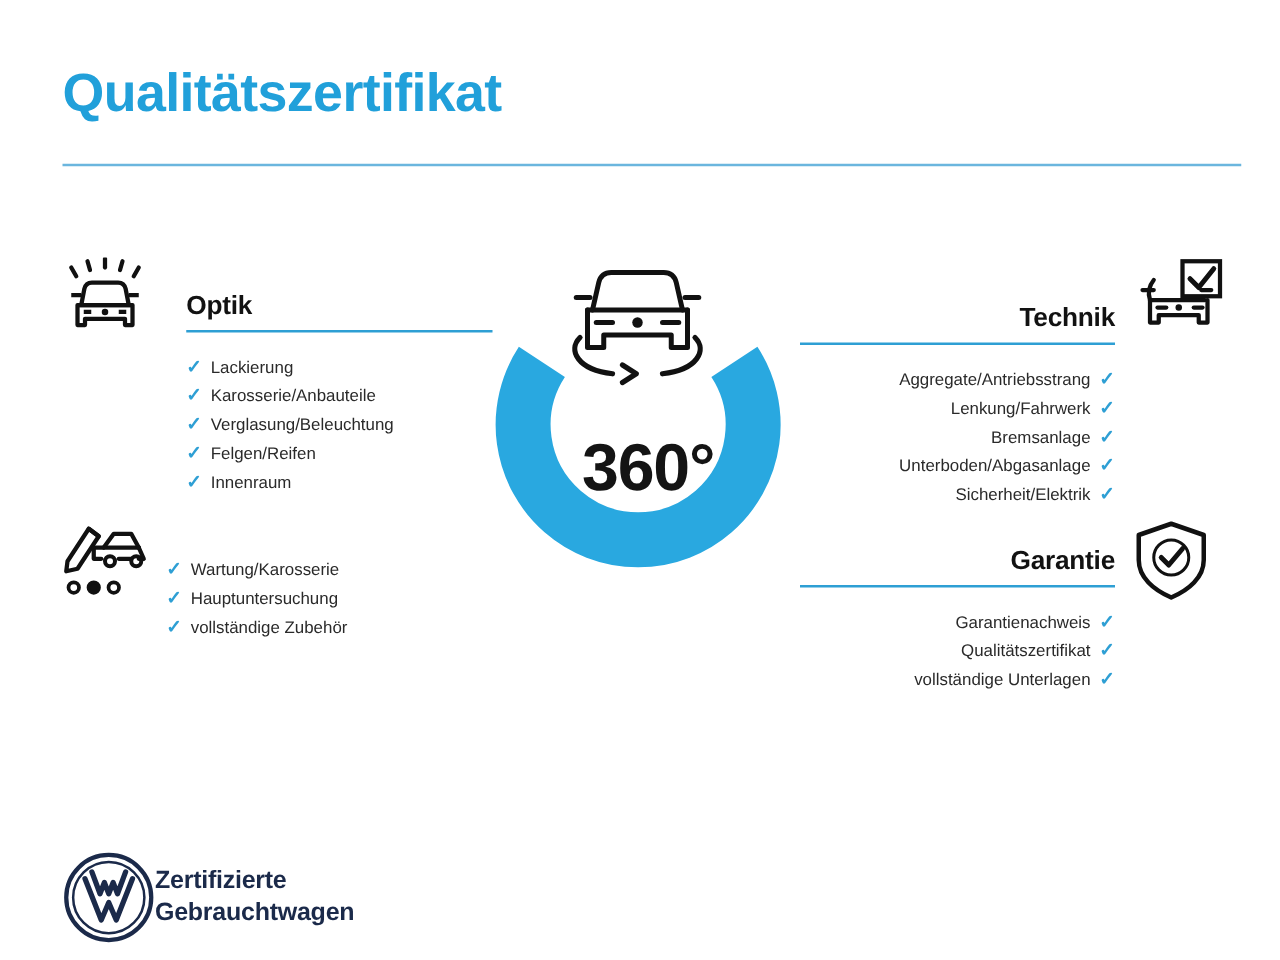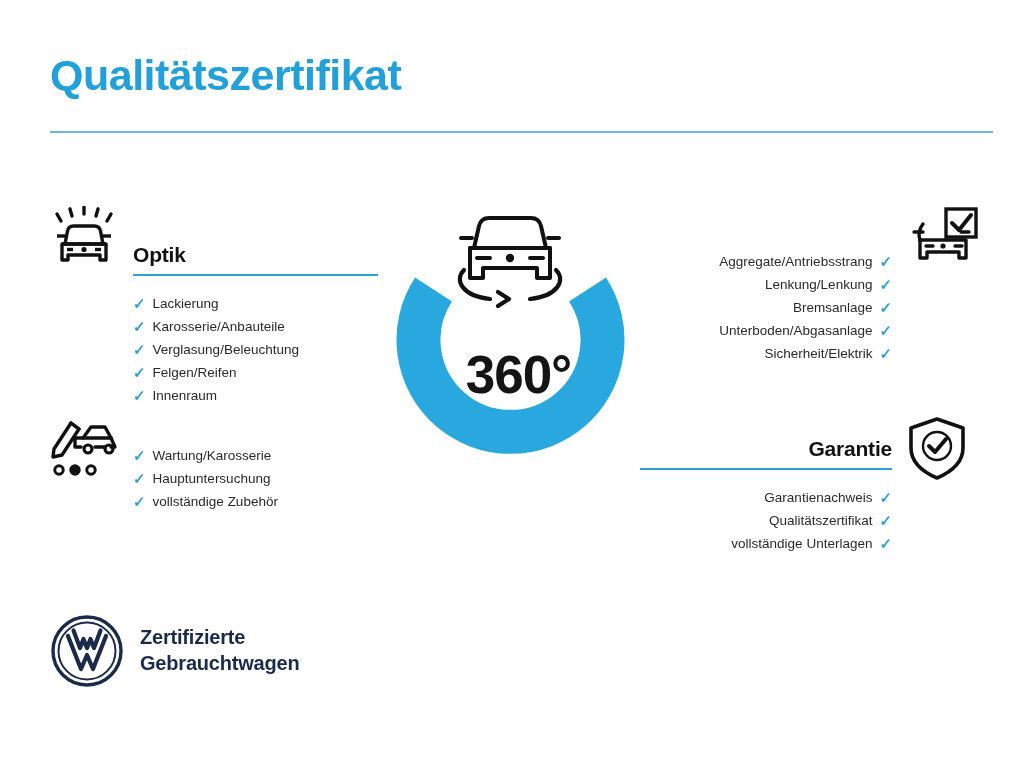--- a/index.html
+++ b/index.html
@@ -95,21 +95,21 @@
   .sec-left .section-title { left: 0; }
   .sec-left .section-rule { left: 0; right: 0; }
   .sec-left .item { justify-content: flex-start; }
 
   
   .sec-right { right: 132px; width: 252px; }
   .sec-right .section-title { right: 0; }
   .sec-right .section-rule { left: 0; right: 0; }
   .sec-right .item { justify-content: flex-end; }
 
-  #sec-optik   { top: 234px; }
+  #sec-optik   { top: 224px; margin-left: 16px; }
   #sec-wartung { top: 428px; }
   #sec-technik { top: 234px; }
   #sec-garantie{ top: 428px; }
 
   
   .corner-icon {
     position: absolute;
     width: 78px;
     height: 70px;
   }
@@ -136,24 +136,23 @@
     font-size: 53px;
     font-weight: bold;
     color: #141414;
     letter-spacing: -1px;
   }
 
   
   .footer {
     position: absolute;
     left: 50px;
-    top: 614px;
+    top: 681px;
     display: flex;
     align-items: center;
-    gap: 16px;
   }
   .vw-mark { width: 74px; height: 74px; flex: none; }
   .footer-text {
     font-size: 20px;
     font-weight: bold;
     line-height: 1.28;
     color: #1b2a4a;
     letter-spacing: -0.2px;
   }
 </style>
@@ -308,27 +307,31 @@
           <span class="check">✓</span>
           <span>Hauptuntersuchung</span>
         </li>
         <li class="item">
           <span class="check">✓</span>
           <span>vollständige Zubehör</span>
         </li>
       </ul>
     </div>
   <div class="section sec-right" id="sec-technik">
+      <div class="section-head">
+        <div class="section-title">Technik</div>
+        <div class="section-rule"></div>
+      </div>
       <ul class="items">
         <li class="item">
           <span>Aggregate/Antriebsstrang</span>
           <span class="check">✓</span>
         </li>
         <li class="item">
-          <span>Lenkung/Lenkung</span>
+          <span>Lenkung/Fahrwerk</span>
           <span class="check">✓</span>
         </li>
         <li class="item">
           <span>Bremsanlage</span>
           <span class="check">✓</span>
         </li>
         <li class="item">
           <span>Unterboden/Abgasanlage</span>
           <span class="check">✓</span>
         </li>

